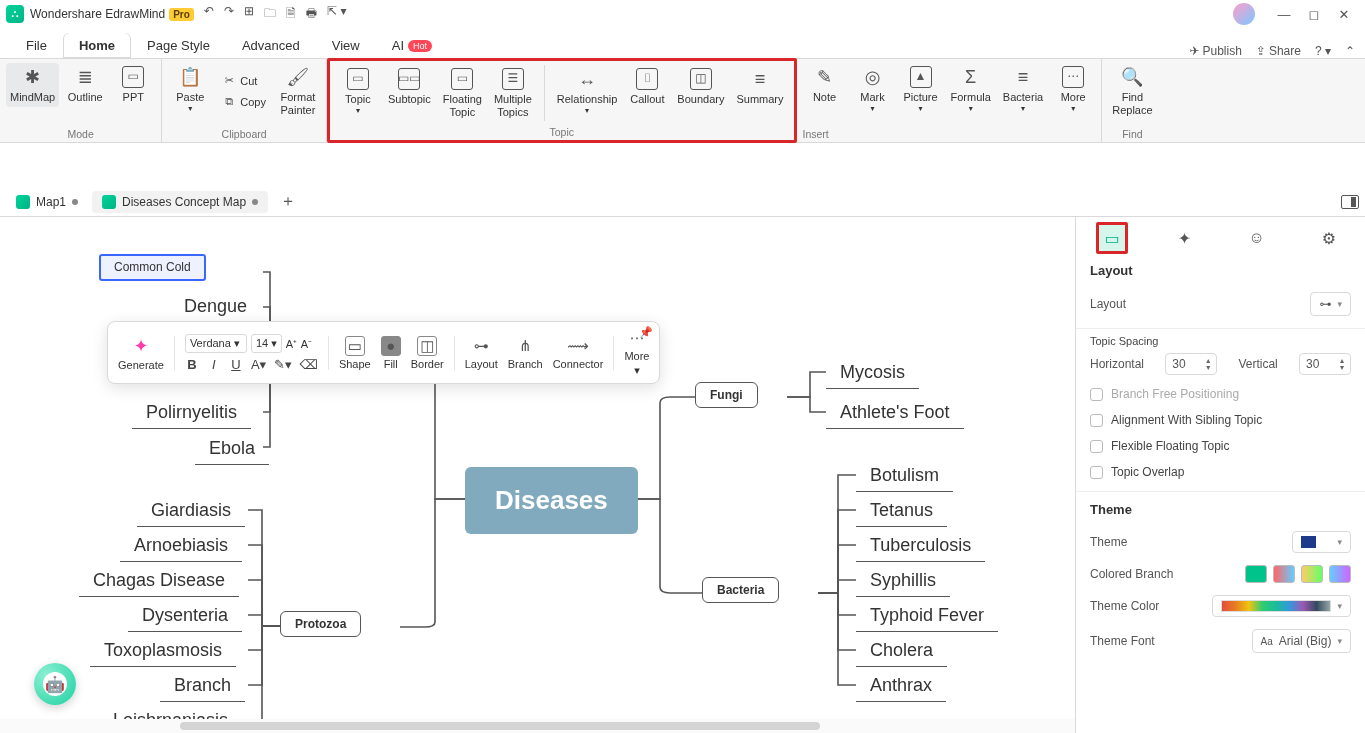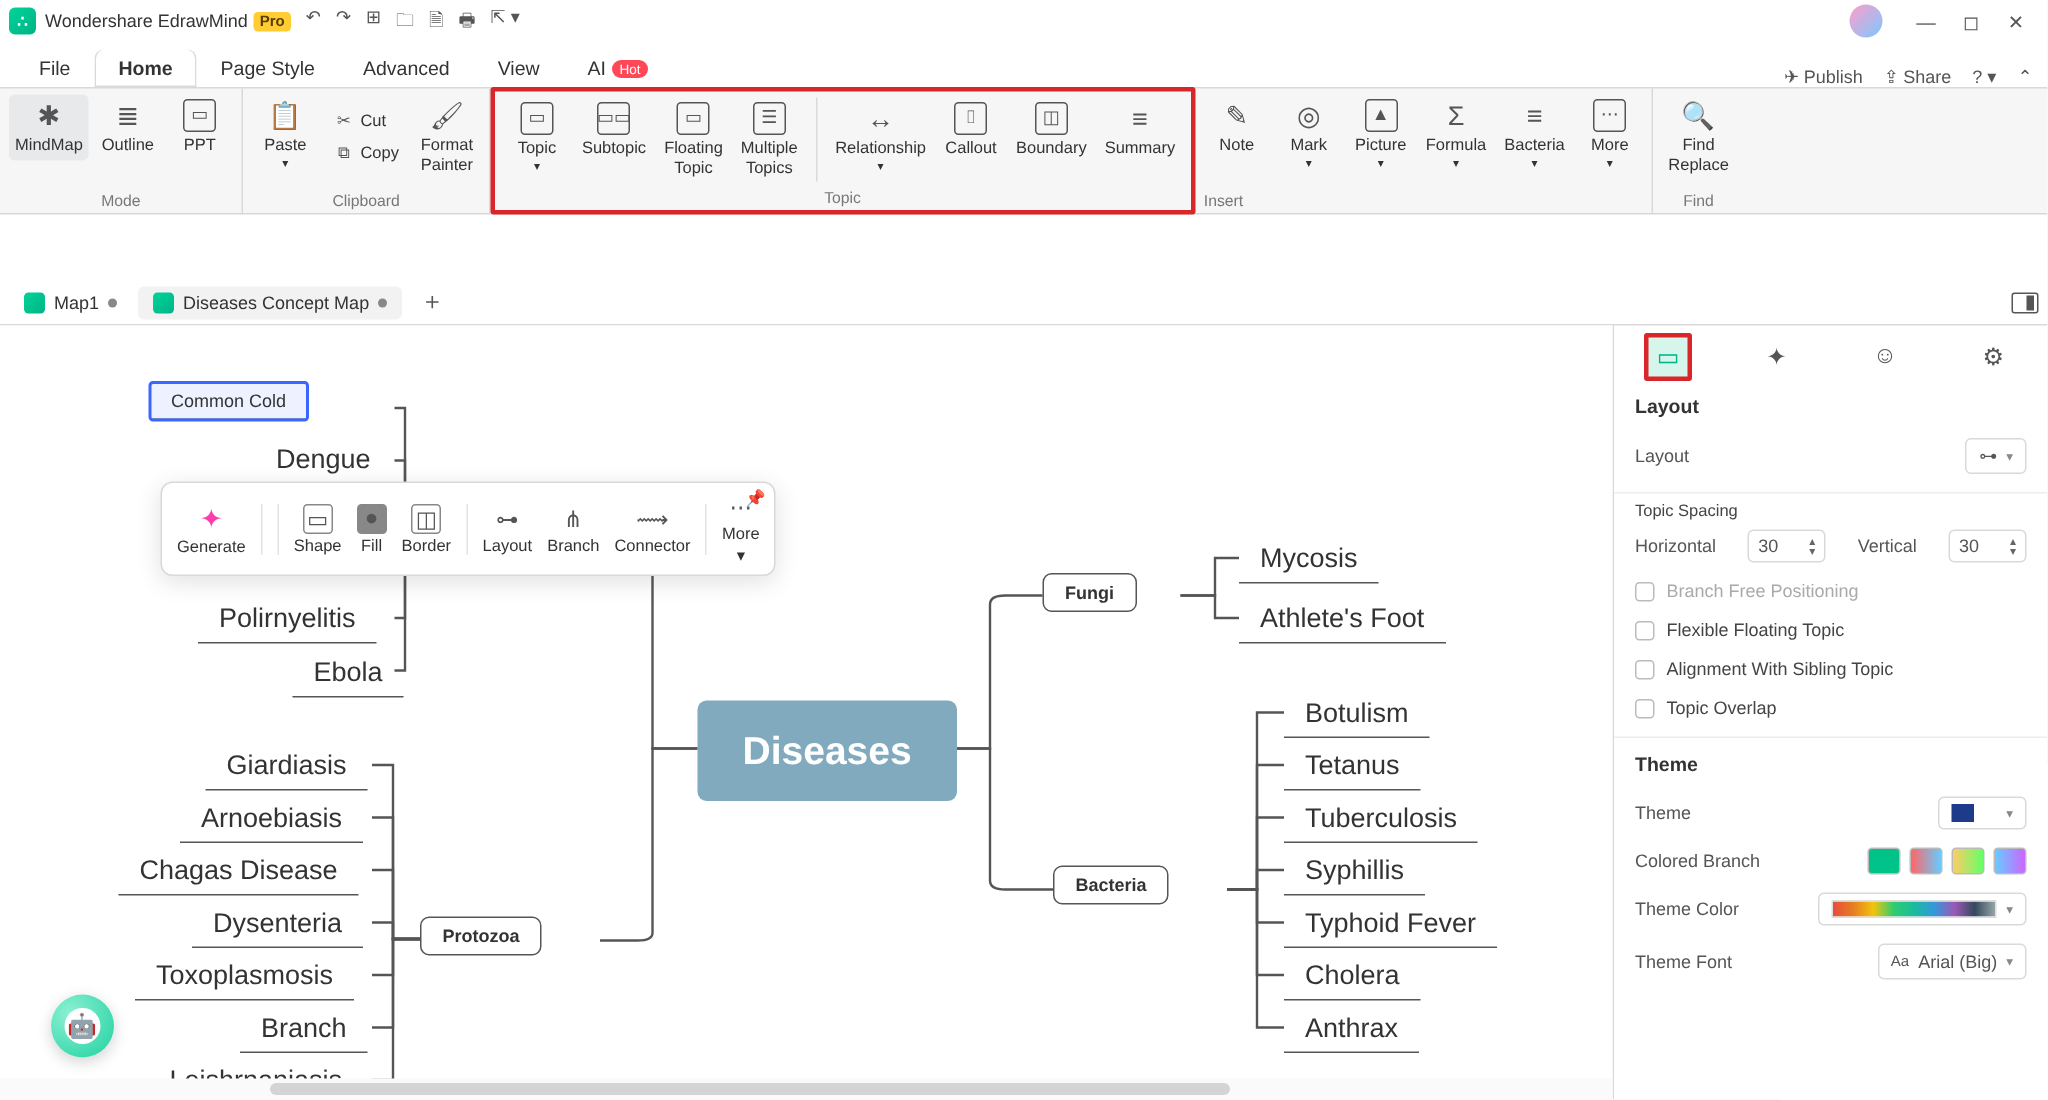--- a/index.html
+++ b/index.html
@@ -371,20 +371,36 @@
       <div class="node leaf" style="left:160px; top:453px;">Branch</div>
       <div class="node leaf" style="left:99px; top:488px;">Leishrnaniasis</div>
 
       <div class="minibar" style="left:107px; top:104px;">
         <span class="pin">📌</span>
         <div class="col">
           <span class="gen" style="font-size:18px;">✦</span>
           <span>Generate</span>
         </div>
         <div class="sep"></div>
+        <div class="vcol">
+          <div style="display:flex;gap:4px;align-items:center;">
+            <span class="sel" style="min-width:62px;"><span>Verdana</span> ▾</span>
+            <span class="sel" style="min-width:30px;"><span>14</span> ▾</span>
+            <span>A⁺</span>
+            <span>A⁻</span>
+          </div>
+          <div class="tools">
+            <span><b>B</b></span>
+            <span><i>I</i></span>
+            <span><u>U</u></span>
+            <span>A▾</span>
+            <span>✎▾</span>
+            <span>⌫</span>
+          </div>
+        </div>
         <div class="sep"></div>
         <div class="col">
             <div class="ico2">▭</div>
             <span>Shape</span>
           </div>
         <div class="col">
             <div class="ico2" style="background:#888;border-color:#888;">●</div>
             <span>Fill</span>
           </div>
         <div class="col">
@@ -451,25 +467,25 @@
               <span>▾</span>
             </div>
           </div>
       </div>
       <div class="chk" style="color:#aaa;">
           <div class="box"></div>
           <span>Branch Free Positioning</span>
         </div>
       <div class="chk">
           <div class="box"></div>
-          <span>Flexible Floating Topic</span>
+          <span>Alignment With Sibling Topic</span>
         </div>
       <div class="chk">
           <div class="box"></div>
-          <span>Alignment With Sibling Topic</span>
+          <span>Flexible Floating Topic</span>
         </div>
       <div class="chk">
           <div class="box"></div>
           <span>Topic Overlap</span>
         </div>
       <hr>
       <h3>Theme</h3>
       <div class="row">
         <span>Theme</span>
         <div class="selbox">

